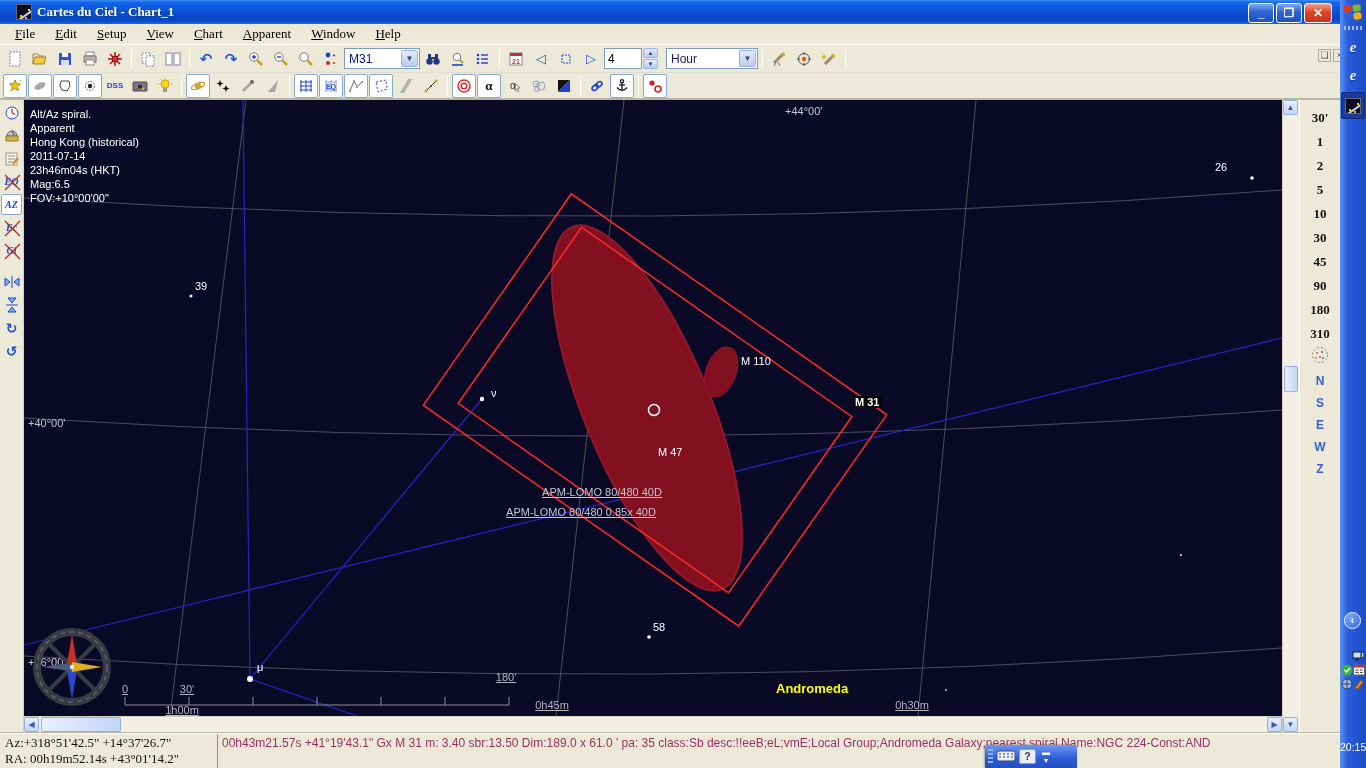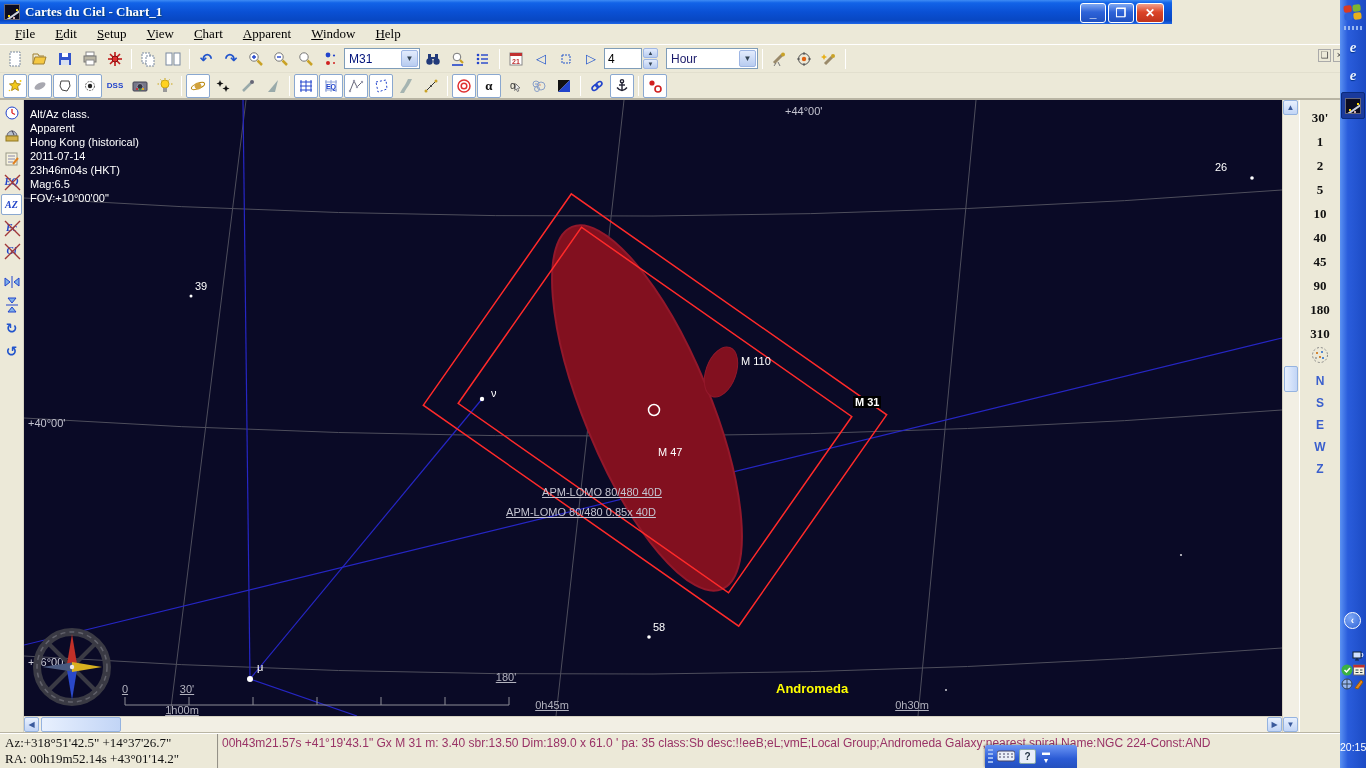--- a/index.html
+++ b/index.html
@@ -1,23 +1,23 @@
 <!DOCTYPE html>
 <html><head>
 <meta charset="utf-8">
 <style>
   * { margin:0; padding:0; box-sizing:border-box; }
   html,body { width:1366px; height:768px; overflow:hidden; background:#ECE9D8;
               font-family:"Liberation Sans", sans-serif; }
   #app { position:absolute; inset:0; width:1366px; height:768px; }
 
   
-  #titlebar { position:absolute; left:0; top:0; width:1172px; height:24px;
+  #titlebar { position:absolute; left:0; top:0; width:1340px; height:24px;
     background:linear-gradient(180deg,#3E8CF5 0%,#1263E8 12%,#0A50D4 50%,#0847C2 85%,#1E66E8 100%);
-    display:flex; align-items:center; padding-left:4px; }
+    display:flex; align-items:center; padding-left:16px; }
   #title-text { color:#fff; font:bold 13px "Liberation Serif", serif; margin-left:5px;
     text-shadow:1px 1px 1px #0338; }
   .win-btns { position:absolute; right:8px; top:3px; display:flex; gap:2px; }
   .win-btn { width:26px; height:20px; border:1px solid #fff; border-radius:3px;
     color:#fff; font:bold 12px "Liberation Sans",sans-serif; text-align:center; line-height:18px;
     background:linear-gradient(180deg,#7FA8F2,#2E63D8 45%,#1F50C0); }
   .win-btn.close { background:linear-gradient(180deg,#F2A08C,#DC4528 45%,#C0341C); width:28px; }
   #app-icon-img, .cdc-icon { width:16px; height:16px; background:#0b0b20; border:1px solid #667;
     position:relative; overflow:hidden; }
   .cdc-icon:before { content:""; position:absolute; left:-2px; top:9px; width:22px; height:2px;
@@ -612,21 +612,21 @@
         <line x1="-24" y1="-24" x2="24" y2="24" stroke="#3A3A44" stroke-width="4"></line>
         <line x1="-24" y1="24" x2="24" y2="-24" stroke="#3A3A44" stroke-width="4"></line>
         <polygon points="0,-33 -5.5,0 5.5,0" fill="#C23028"></polygon>
         <polygon points="0,33 -5.5,0 5.5,0" fill="#2A48C8"></polygon>
         <polygon points="30,0 0,-5 0,5" fill="#D8B020"></polygon>
         <polygon points="-30,0 0,-4.5 0,4.5" fill="#4A5A80"></polygon>
         <circle r="2.2" fill="#E8E8F0"></circle>
       </g>
     </svg>
 
-    <div id="info-block"><div>Alt/Az class.</div><div>Apparent</div><div>Hong Kong (historical)</div><div>2011-07-14</div><div>23h46m04s (HKT)</div><div>Mag:6.5</div><div>FOV:+10°00'00"</div></div>
+    <div id="info-block"><div>Alt/Az spiral.</div><div>Apparent</div><div>Hong Kong (historical)</div><div>2011-07-14</div><div>23h46m04s (HKT)</div><div>Mag:6.5</div><div>FOV:+10°00'00"</div></div>
     <div class="sky-label dim" style="left:761px;top:5px">+44°00'</div>
     <div class="sky-label dim" style="left:4px;top:317px">+40°00'</div>
     <div class="sky-label" style="left:717px;top:255px">M 110</div>
     <div class="sky-label" style="left:829px;top:296px"><span id="m31-chip">M 31</span></div>
     <div class="sky-label" style="left:634px;top:346px">M 47</div>
     <div class="sky-label" style="left:171px;top:180px">39</div>
     <div class="sky-label" style="left:1191px;top:61px">26</div>
     <div class="sky-label" style="left:467px;top:287px">ν</div>
     <div class="sky-label" style="left:629px;top:521px">58</div>
     <div class="sky-label" style="left:233px;top:561px">μ</div>
@@ -652,21 +652,21 @@
     <span class="sb-thumb" style="left:17px;top:0;width:80px;height:15px"></span>
     <span class="sb-btn" style="right:0;top:0">▶</span>
   </div>
 
   <div id="fov-panel">
     <span class="fov-btn">30'</span>
     <span class="fov-btn">1</span>
     <span class="fov-btn">2</span>
     <span class="fov-btn">5</span>
     <span class="fov-btn">10</span>
-    <span class="fov-btn">40</span>
+    <span class="fov-btn">30</span>
     <span class="fov-btn">45</span>
     <span class="fov-btn">90</span>
     <span class="fov-btn">180</span>
     <span class="fov-btn">310</span>
     <span class="fov-btn"><svg width="18" height="18">
           <circle cx="9" cy="9" r="7.5" fill="none" stroke="#888" stroke-dasharray="2 2"></circle>
           <circle cx="6" cy="7" r="1" fill="#c60"></circle>
           <circle cx="11" cy="6" r="1" fill="#26c"></circle>
           <circle cx="9" cy="11" r="1" fill="#c60"></circle>
           <circle cx="12" cy="12" r="1" fill="#26c"></circle>

